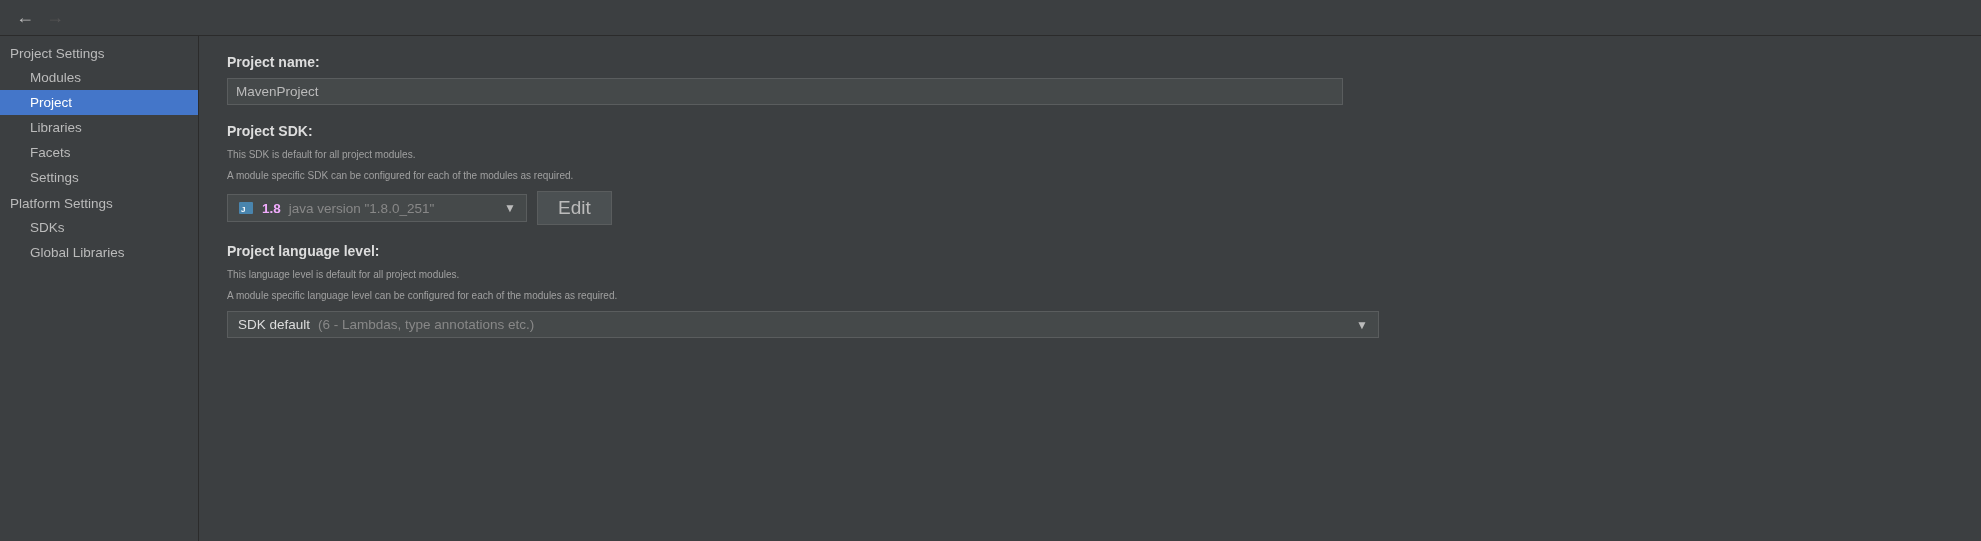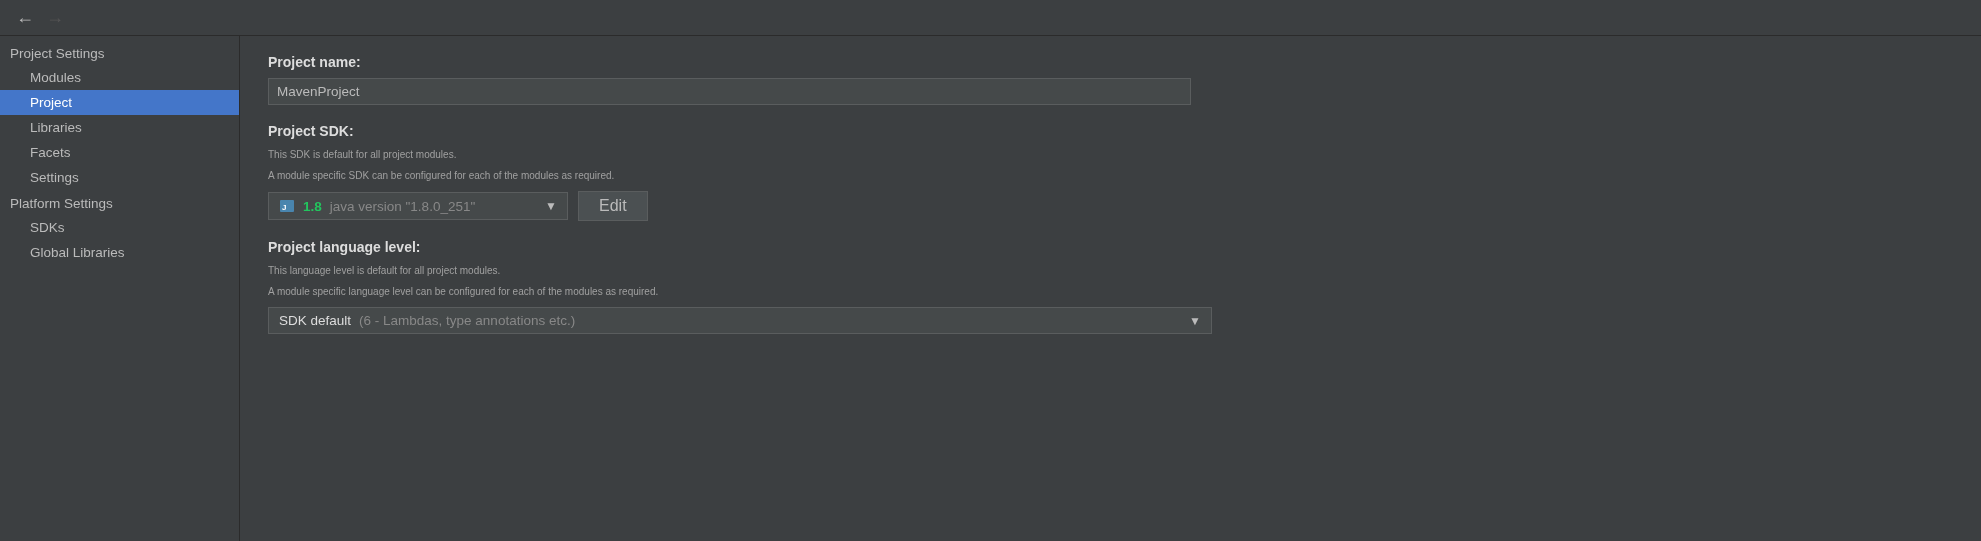--- a/index.html
+++ b/index.html
@@ -43,21 +43,21 @@
       cursor: default;
     }
 
     .main-layout {
       display: flex;
       flex: 1;
       overflow: hidden;
     }
 
     .sidebar {
-      width: 240px;
+      width: 199px;
       background-color: #3c3f41;
       border-right: 1px solid #2b2b2b;
       padding-top: 4px;
       flex-shrink: 0;
       overflow-y: auto;
     }
 
     .sidebar-section-label {
       color: #bbbbbb;
       font-size: 13.5px;
@@ -85,21 +85,21 @@
     }
 
     .field-label {
       font-weight: bold;
       color: #dddddd;
       font-size: 14px;
       margin-bottom: 8px;
     }
 
     .text-input {
-      width: 923px;
+      width: 1116px;
       background-color: #45494a;
       border: 1px solid #5a5d5e;
       color: #bbbbbb;
       padding: 5px 8px;
       font-size: 13.5px;
       outline: none;
       font-family: inherit;
     }
 
     .section {
@@ -128,52 +128,52 @@
       padding: 5px 10px;
       cursor: pointer;
       min-width: 300px;
       font-size: 13.5px;
       color: #bbbbbb;
       gap: 8px;
       position: relative;
     }
 
     .sdk-dropdown .sdk-version {
-      color: #22c55e;
+      color: #f0abfc;
       font-weight: bold;
     }
 
     .sdk-dropdown .sdk-detail {
       color: #888888;
     }
 
     .sdk-dropdown .dropdown-arrow {
       margin-left: auto;
       color: #bbbbbb;
       font-size: 12px;
     }
 
     .edit-button {
       background-color: #4b5052;
       border: 1px solid #5a5d5e;
       color: #bbbbbb;
       padding: 5px 20px;
       cursor: pointer;
-      font-size: 16px;
+      font-size: 19px;
       font-family: inherit;
     }
 
     .lang-dropdown {
       display: flex;
       align-items: center;
       background-color: #45494a;
       border: 1px solid #5a5d5e;
       padding: 5px 10px;
       cursor: pointer;
-      width: 944px;
+      width: 1152px;
       font-size: 13.5px;
       color: #bbbbbb;
       gap: 8px;
       margin-top: 8px;
     }
 
     .lang-dropdown .lang-value {
       color: #dddddd;
     }
 

